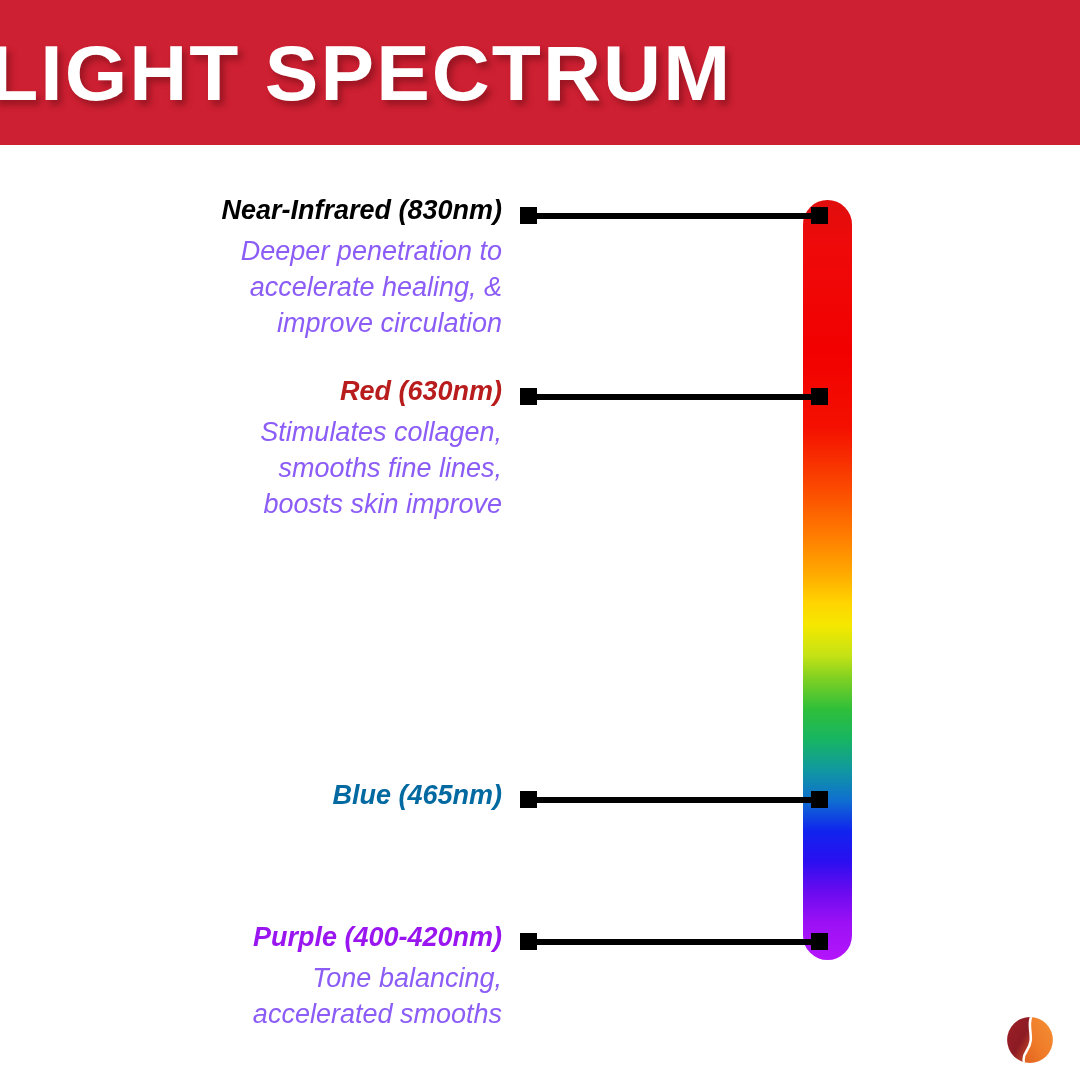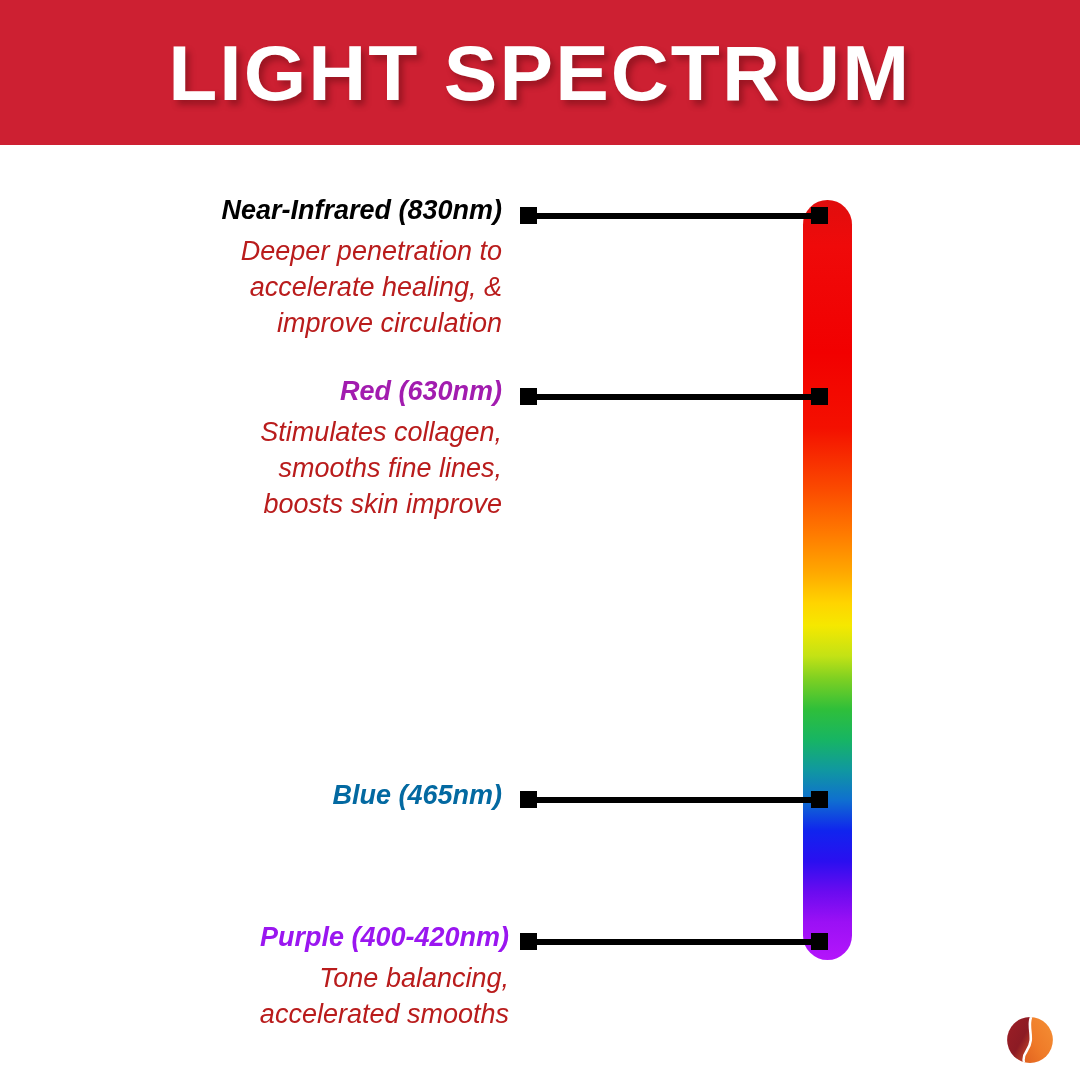--- a/index.html
+++ b/index.html
@@ -12,21 +12,21 @@
   }
 
   
   #header-banner {
     position:absolute;
     left:0; top:0;
     width:1080px; height:145px;
     background:#cd2032;
     display:flex;
     align-items:center;
-    justify-content:center;
+    justify-content:flex-start;
   }
   #header-title {
     font-family:"Liberation Sans", sans-serif;
     font-size:78px;
     font-weight:700;
     letter-spacing:2px;
     color:#ffffff;
     text-shadow:4px 5px 6px rgba(90,8,16,0.45);
     line-height:1;
     transform:scaleX(1.03);
@@ -89,21 +89,21 @@
     font-size:27px;
     line-height:1.05;
     white-space:nowrap;
   }
   .band-desc {
     font-family:"Liberation Sans", sans-serif;
     font-style:italic;
     font-weight:400;
     font-size:27px;
     line-height:1.32;
-    color:#b91c1c;
+    color:#8b5cf6;
     margin-top:10px;
     white-space:pre-line;
   }
 
   
   #brand-logo {
     position:absolute;
     left:1004px; top:1014px;
     width:52px; height:52px;
   }
@@ -126,39 +126,39 @@
   <div class="band-desc">Deeper penetration to
 accelerate healing, &amp;
 improve circulation</div>
 </div>
 
 <div class="connector" style="left:525px; top:394px; width:296px;"></div>
 <div class="marker-square" style="left:520px; top:388px;"></div>
 <div class="marker-square" style="left:811px; top:388px;"></div>
 
 <div class="label-block" style="left:130px; top:377px; width:372px;">
-  <div class="band-title" style="color:#a21caf;">Red (630nm)</div>
+  <div class="band-title" style="color:#b91c1c;">Red (630nm)</div>
   <div class="band-desc">Stimulates collagen,
 smooths fine lines,
 boosts skin improve</div>
 </div>
 
 <div class="connector" style="left:525px; top:797px; width:296px;"></div>
 <div class="marker-square" style="left:520px; top:791px;"></div>
 <div class="marker-square" style="left:811px; top:791px;"></div>
 
 <div class="label-block" style="left:130px; top:781px; width:372px;">
   <div class="band-title" style="color:#0369a1;">Blue (465nm)</div>
 </div>
 
 <div class="connector" style="left:525px; top:939px; width:296px;"></div>
 <div class="marker-square" style="left:520px; top:933px;"></div>
 <div class="marker-square" style="left:811px; top:933px;"></div>
 
-<div class="label-block" style="left:137px; top:923px; width:372px;text-align:right;">
+<div class="label-block" style="left:130px; top:923px; width:372px;text-align:right;">
   <div class="band-title" style="color:#9a16f0;">Purple (400-420nm)</div>
   <div class="band-desc">Tone balancing,
 accelerated smooths</div>
 </div>
 
 <svg id="brand-logo" viewBox="0 0 100 100">
   <defs>
     <linearGradient id="logoLeftGrad" x1="0" y1="0" x2="1" y2="1">
       <stop offset="0%" stop-color="#a01f26"></stop>
       <stop offset="55%" stop-color="#8c1b24"></stop>

